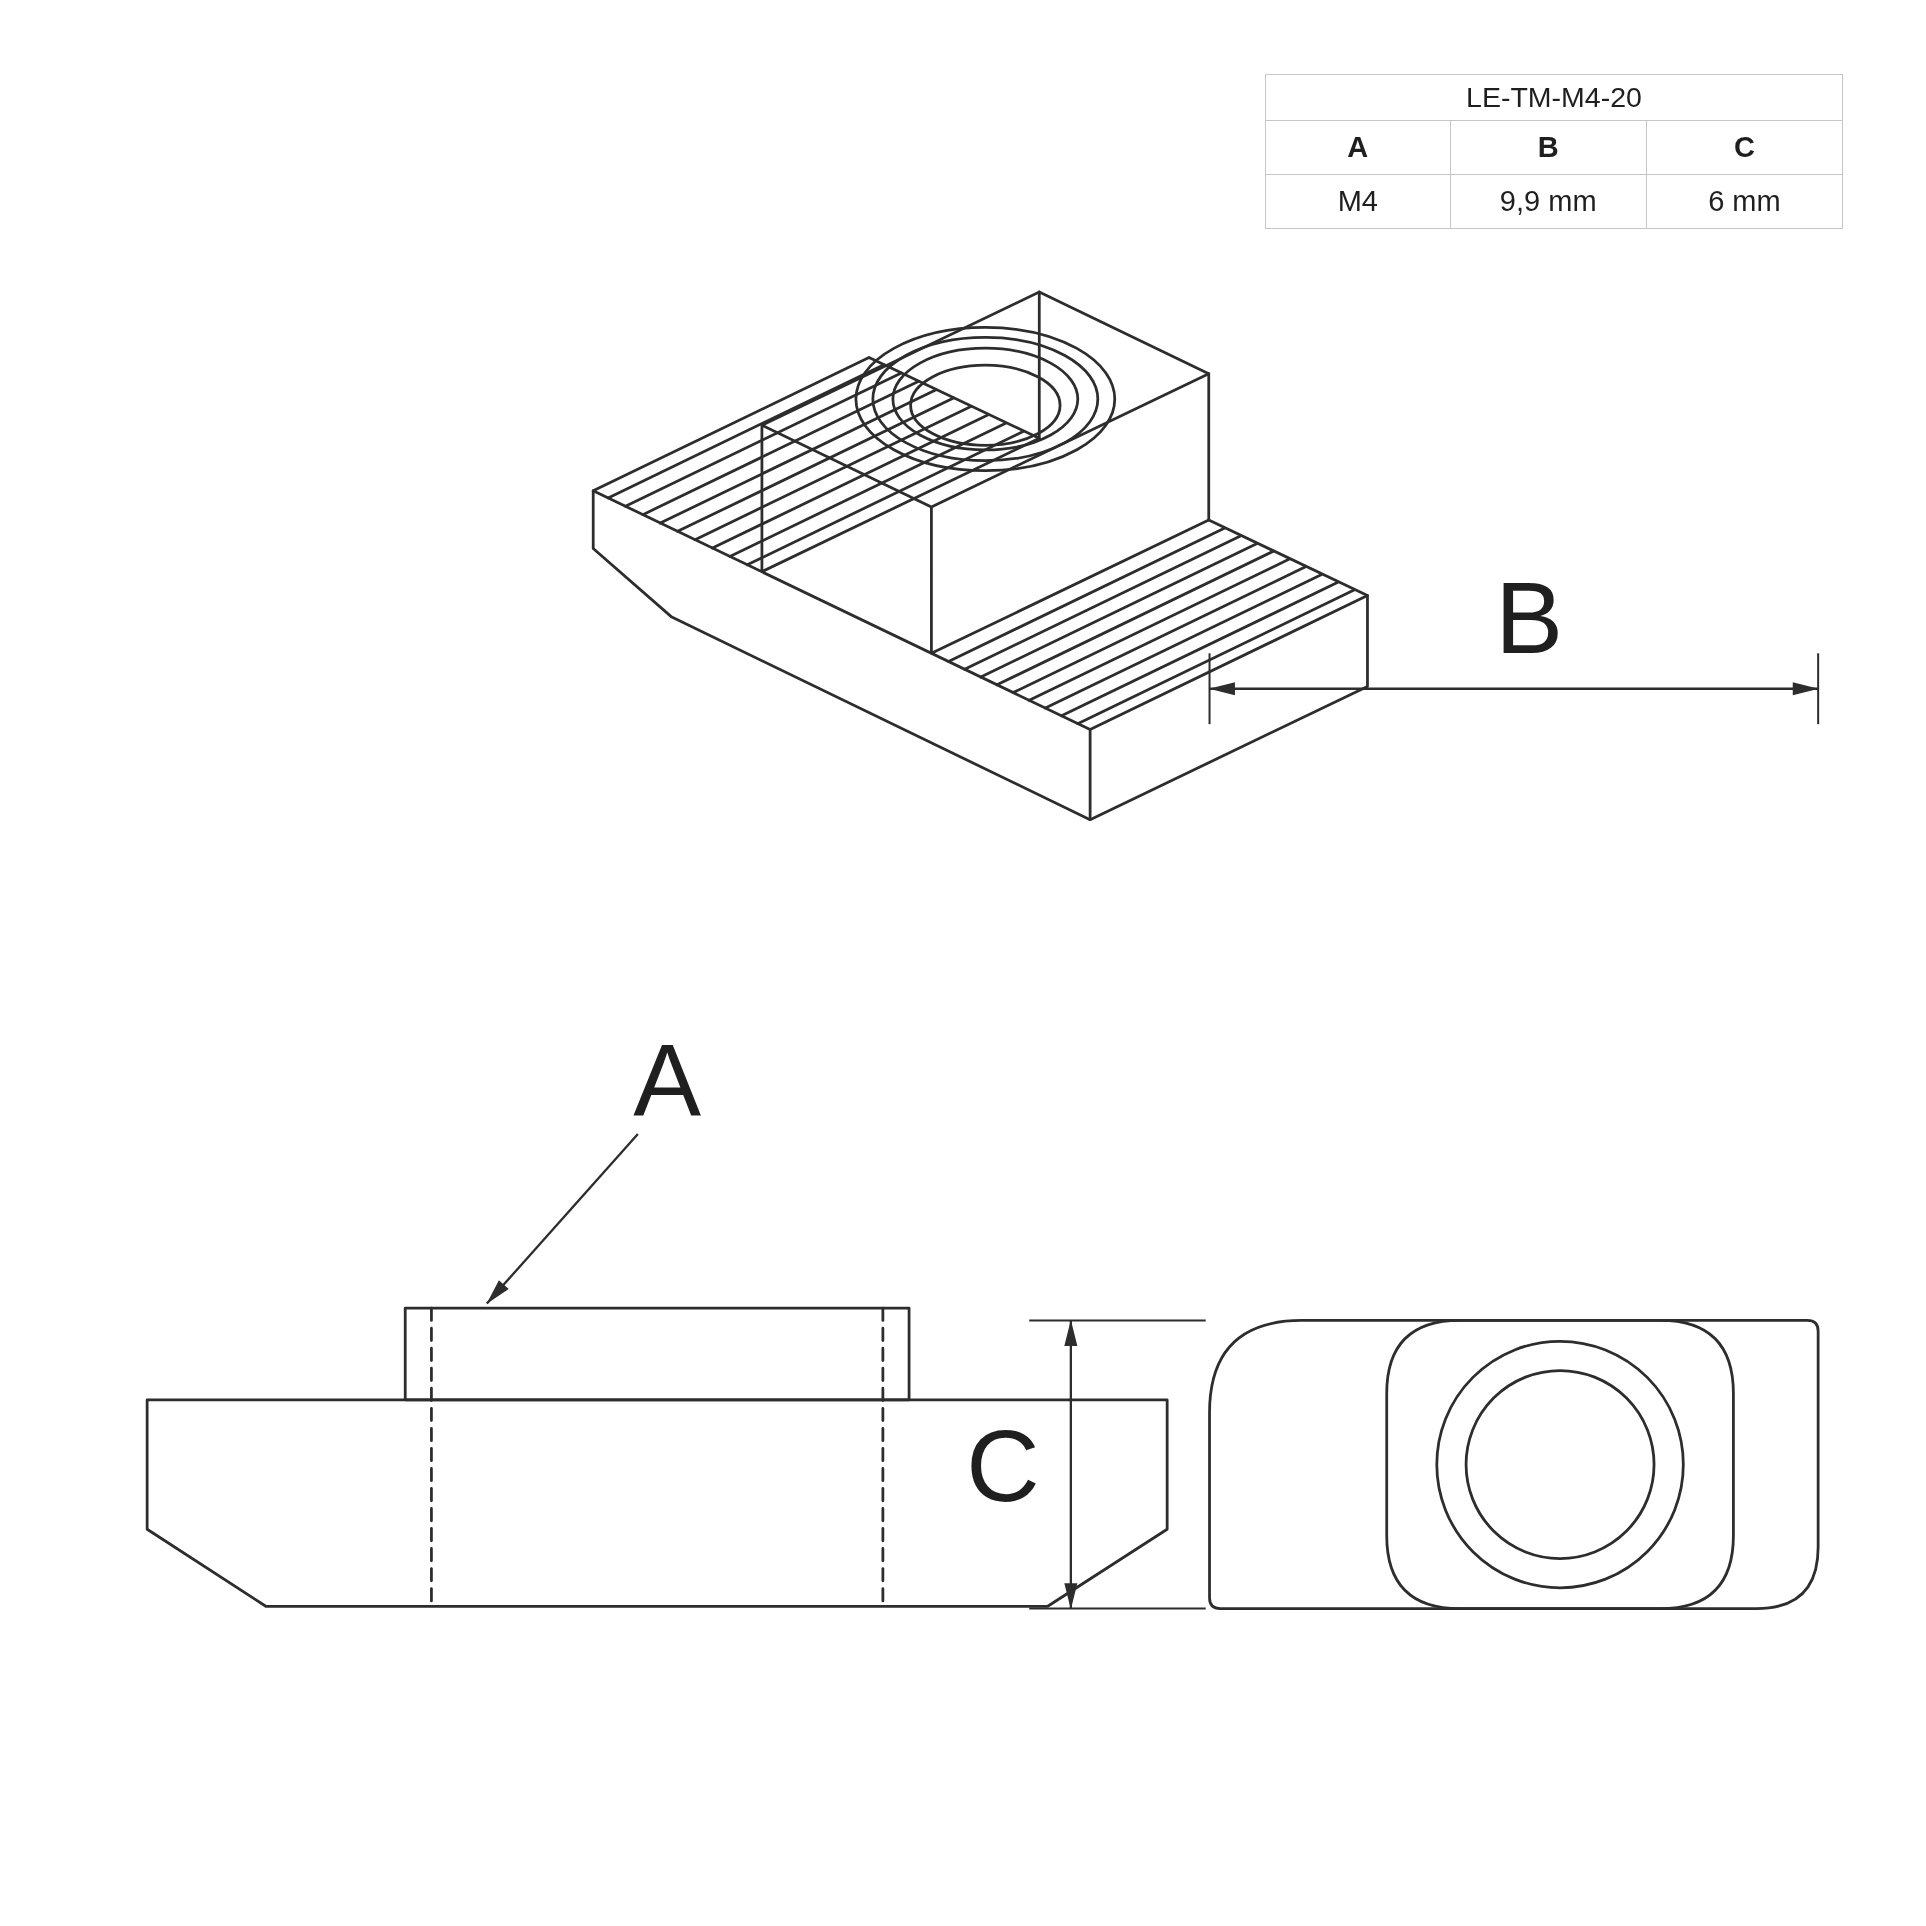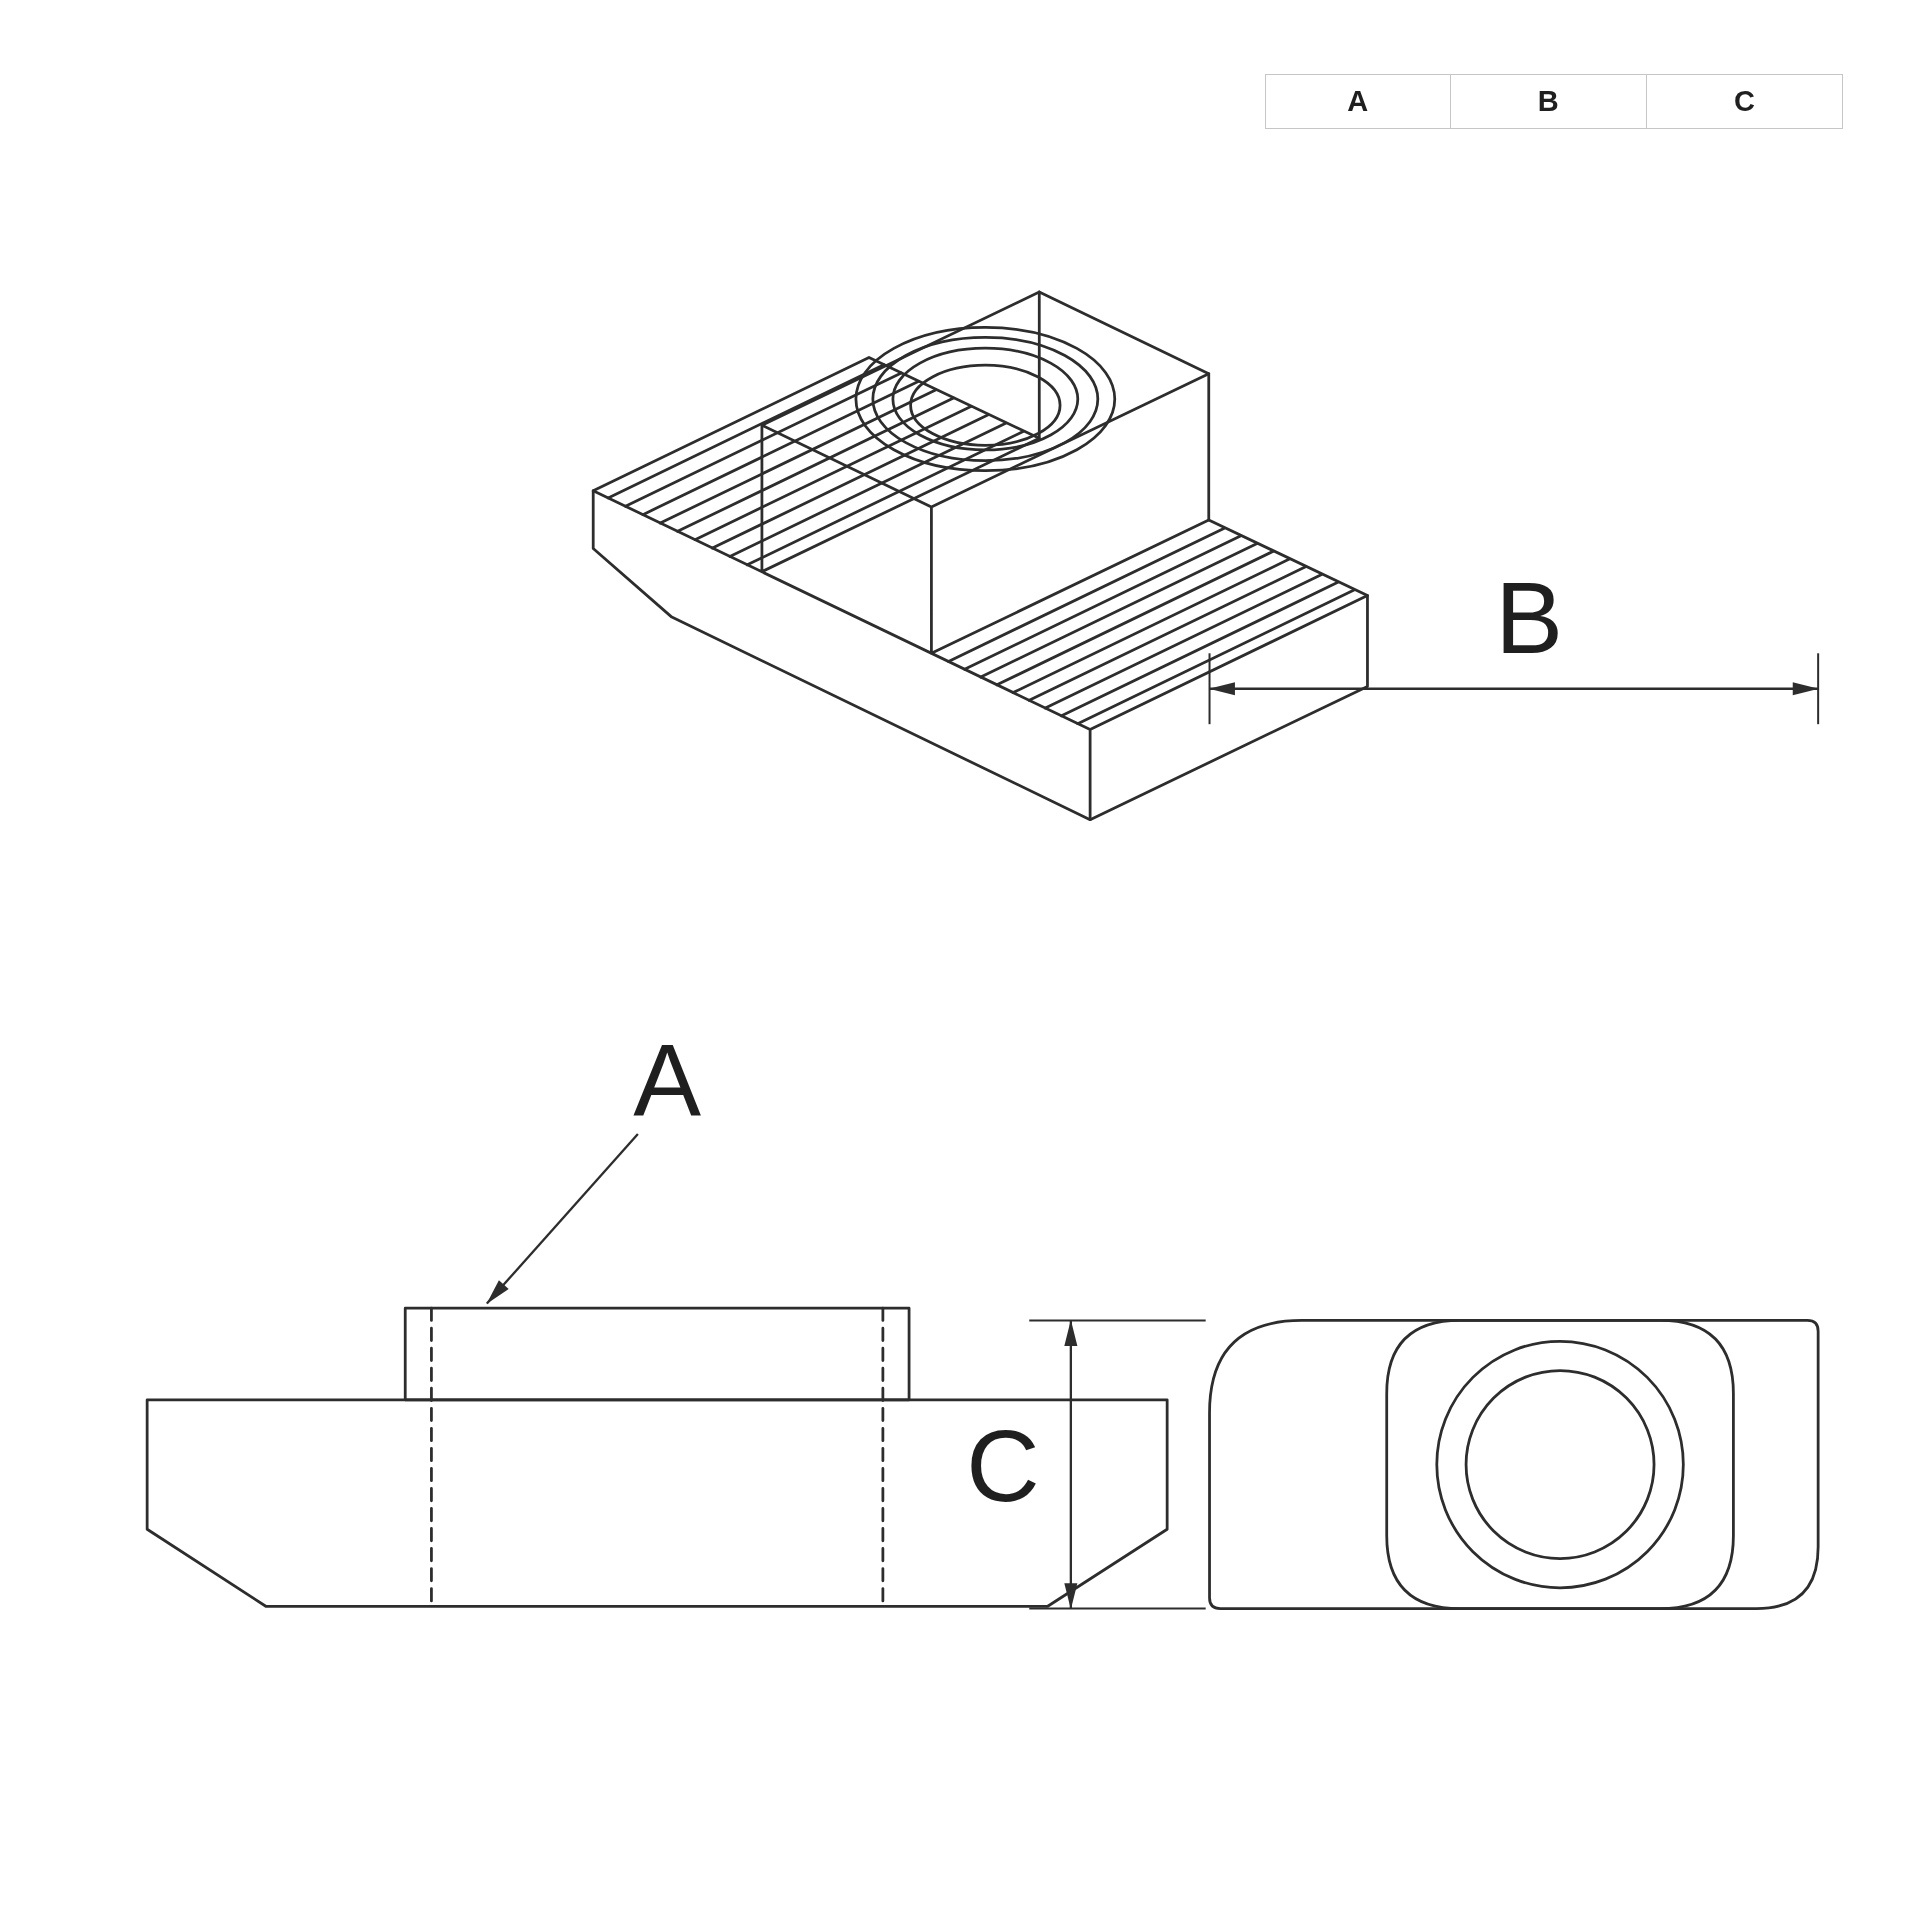--- a/index.html
+++ b/index.html
@@ -58,24 +58,32 @@
 
   
   <div class="spec-table-wrap">
     <table>
       <colgroup>
           <col class="col-a">
           <col class="col-b">
           <col class="col-c">
         </colgroup>
       <tbody>
+          <tr class="t-title">
+        <td colspan="3">LE-TM-M4-20</td>
+      </tr>
       <tr class="t-head">
         <td>A</td>
         <td>B</td>
         <td>C</td>
+      </tr>
+      <tr class="t-vals">
+        <td>M4</td>
+        <td>9,9 mm</td>
+        <td>6 mm</td>
       </tr>
     </tbody>
       </table>
   </div>
 
   
   <svg viewBox="0 0 2500 2500" width="1926" height="1926">
     <defs>
       <marker id="arrow" viewBox="0 0 14 8" refX="13.5" refY="4" markerWidth="44" markerHeight="20" markerUnits="userSpaceOnUse" orient="auto-start-reverse">
         <path class="arrowhead" d="M13.8,4 L0.3,0.6 L0.3,7.4 Z"></path>

